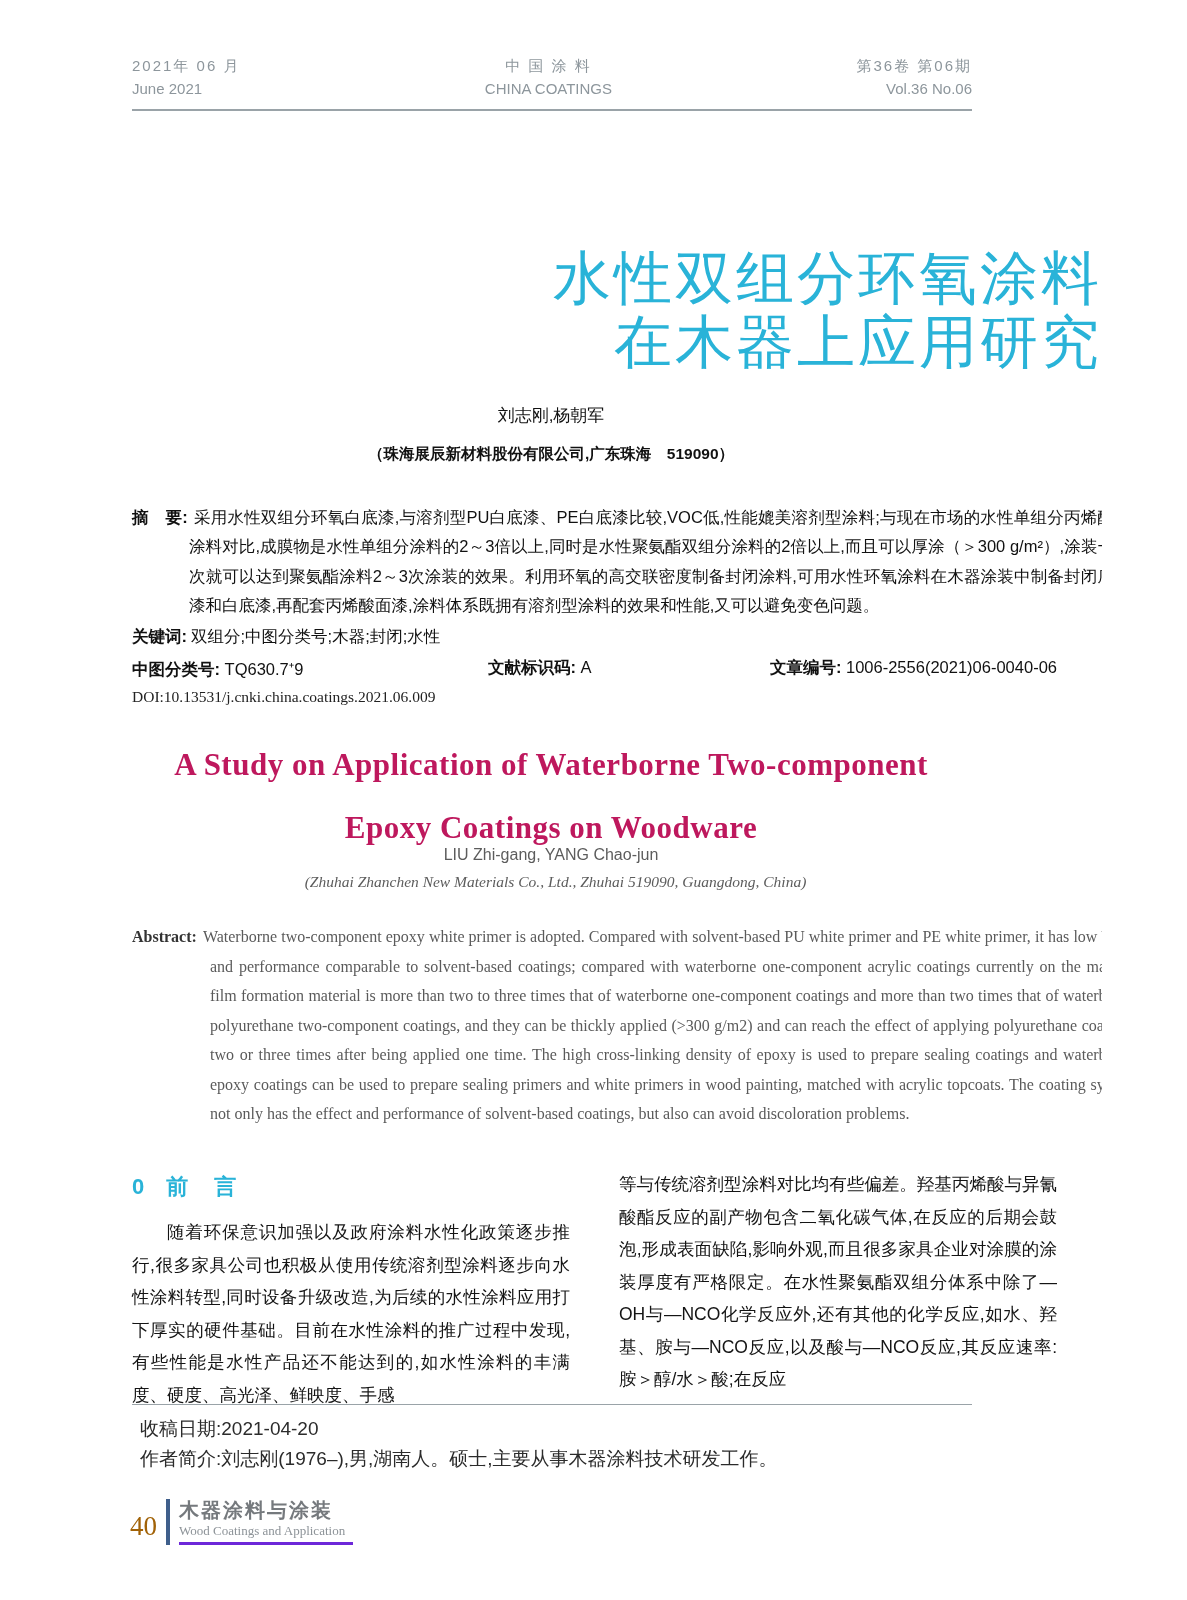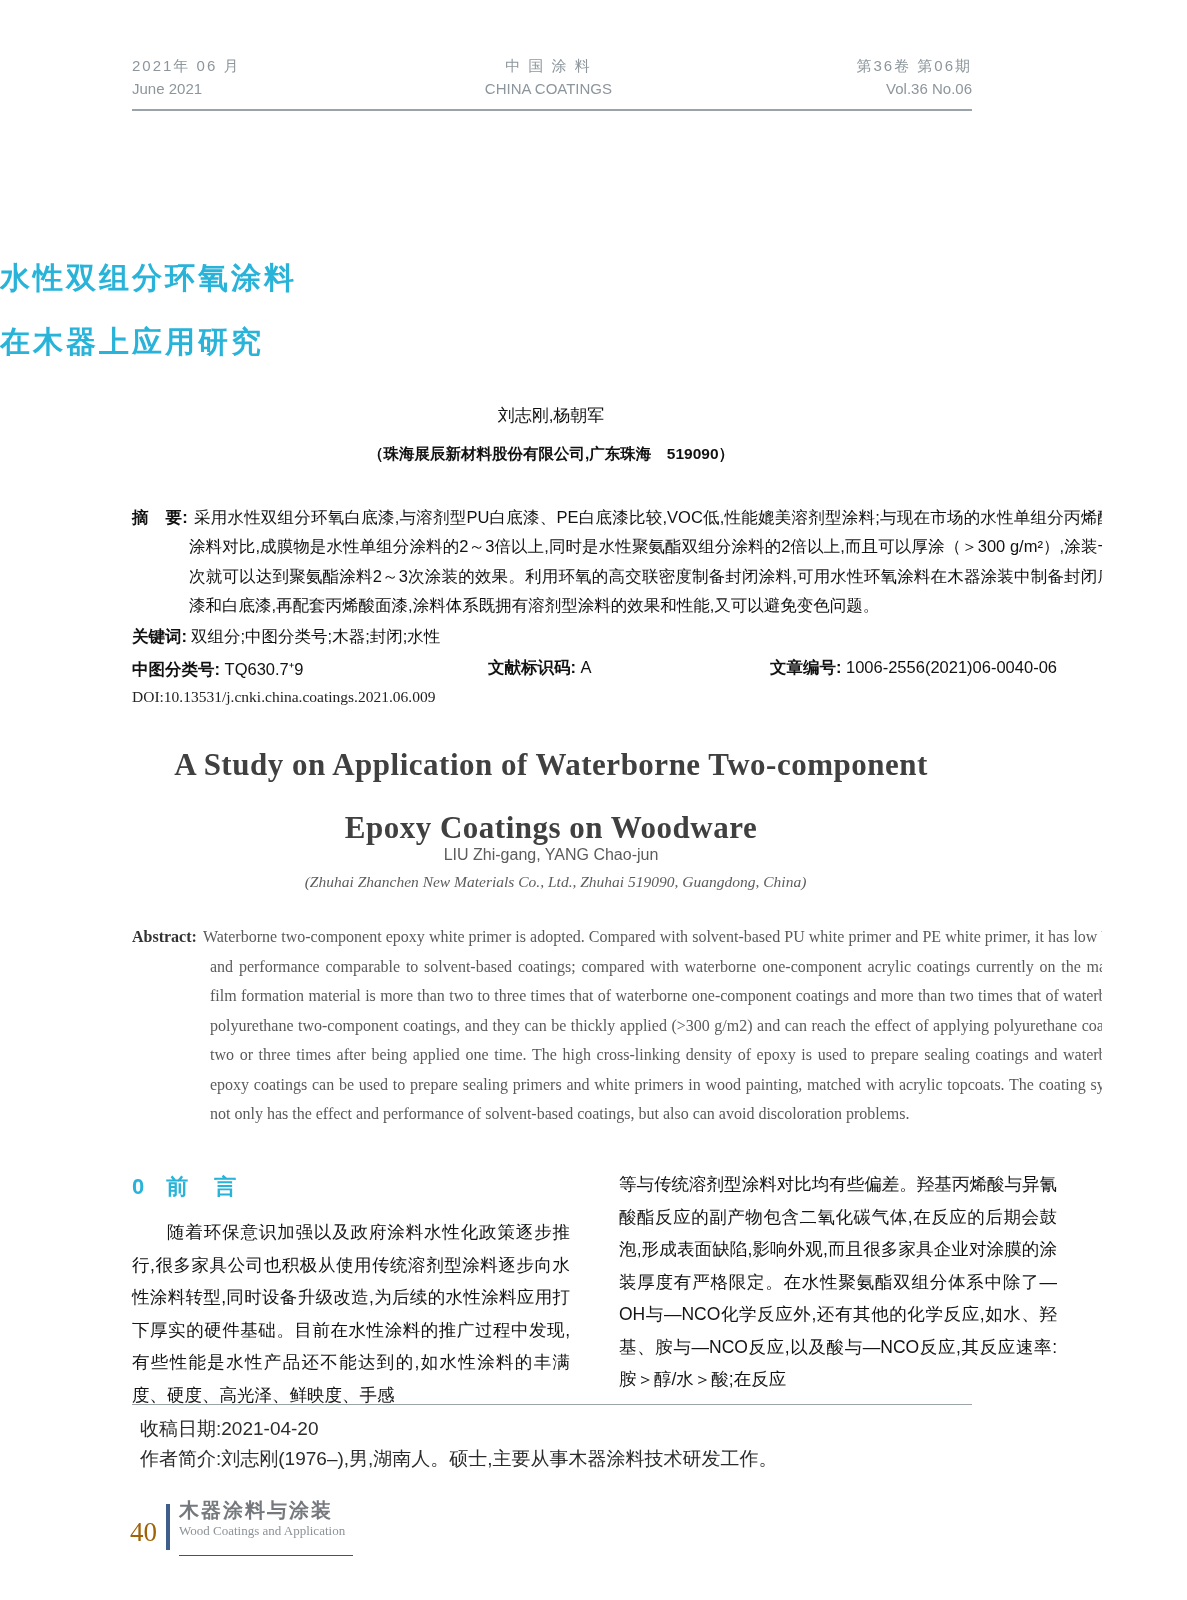--- a/index.html
+++ b/index.html
@@ -16,22 +16,22 @@
   .jheader .blk-left  { text-align:left; }
   .jheader .blk-center{ text-align:center; }
   .jheader .blk-right { text-align:right; }
   .jheader .cn { letter-spacing:2px; }
   .header-rule {
     position:absolute; top:109px; left:132px; right:130px;
     border-top:2px solid #9aa3a8;
   }
   
   .title-cn {
-    position:absolute; top:246px; left:0; right:0; text-align:left;
-    font-size:30px; font-weight:bold; line-height:64px; letter-spacing:3px;
+    position:absolute; top:246px; left:0; right:0; text-align:right;
+    font-size:58px; font-weight:normal; line-height:64px; letter-spacing:3px;
   }
   .authors-cn { position:absolute; top:404px; left:0; right:0; text-align:center; font-size:17px; color:#111; }
   .affil-cn   { position:absolute; top:444px; left:0; right:0; text-align:center; font-size:15.5px; font-weight:bold; color:#111; }
   
   .abs-cn {
     position:absolute; top:486px; left:132px; width:925px;
     font-size:16.5px; line-height:29.5px; text-align:justify; color:#111;
     padding-left:57px; text-indent:-57px;
   }
   .abs-cn .lbl { font-weight:bold; margin-right:6px; }
@@ -78,21 +78,21 @@
   .foot-rule { position:absolute; top:1404px; left:132px; right:130px; border-top:1.5px solid #9aa3a8; }
   .footnote { position:absolute; top:1414px; left:140px; width:917px; font-size:19px; line-height:30px; color:#2b2b2b; }
   .footnote .lbl { }
   
   .pfooter { position:absolute; top:1498px; left:130px; display:flex; align-items:center; }
   .pfooter .num {
     font-family:"Liberation Serif", serif; font-size:27px; color:#a16207;
     margin-right:9px; padding-top:10px;
   }
   .pfooter .bar { width:4px; height:46px; background:#3f5f8b; margin-right:9px; }
-  .pfooter .txt { border-bottom:1px solid #6d28d9; padding-bottom:16px; padding-right:8px; }
+  .pfooter .txt { border-bottom:3px solid #6d28d9; padding-bottom:3px; padding-right:8px; }
   .pfooter .cn { font-size:20px; font-weight:bold; color:#75797d; letter-spacing:2px; line-height:24px; }
   .pfooter .en { font-family:"Liberation Serif", serif; font-size:13px; color:#8d9398; line-height:17px; }
 </style>
 </head>
 <body>
 
 <div class="page">
 
   <div class="jheader">
     <div class="blk-left">
@@ -121,21 +121,21 @@
 
   <div class="kw-cn"><span class="lbl">关键词:</span><span>双组分;中图分类号;木器;封闭;水性</span></div>
 
   <div class="meta-row">
     <span class="m1"><span class="lbl">中图分类号:</span> <span>TQ630.7⁺9</span></span>
     <span class="m2"><span class="lbl">文献标识码:</span> <span>A</span></span>
     <span class="m3"><span class="lbl">文章编号:</span> <span>1006-2556(2021)06-0040-06</span></span>
   </div>
   <div class="doi">DOI:10.13531/j.cnki.china.coatings.2021.06.009</div>
 
-  <div class="title-en accent" style="color: #404040;">
+  <div class="title-en accent" style="color: #be185d;">
     <div>A Study on Application of Waterborne Two-component</div>
     <div>Epoxy Coatings on Woodware</div>
   </div>
   <div class="authors-en">LIU Zhi-gang, YANG Chao-jun</div>
   <div class="affil-en">(Zhuhai Zhanchen New Materials Co., Ltd., Zhuhai 519090, Guangdong, China)</div>
 
   <p class="abs-en"><span class="lbl">Abstract:</span><span>Waterborne two-component epoxy white primer is adopted. Compared with solvent-based PU white primer and PE white primer, it has low VOC and performance comparable to solvent-based coatings; compared with waterborne one-component acrylic coatings currently on the market, film formation material is more than two to three times that of waterborne one-component coatings and more than two times that of waterborne polyurethane two-component coatings, and they can be thickly applied (&gt;300 g/m2) and can reach the effect of applying polyurethane coatings two or three times after being applied one time. The high cross-linking density of epoxy is used to prepare sealing coatings and waterborne epoxy coatings can be used to prepare sealing primers and white primers in wood painting, matched with acrylic topcoats. The coating system not only has the effect and performance of solvent-based coatings, but also can avoid discoloration problems.</span></p>
 
 
   <div class="columns">

